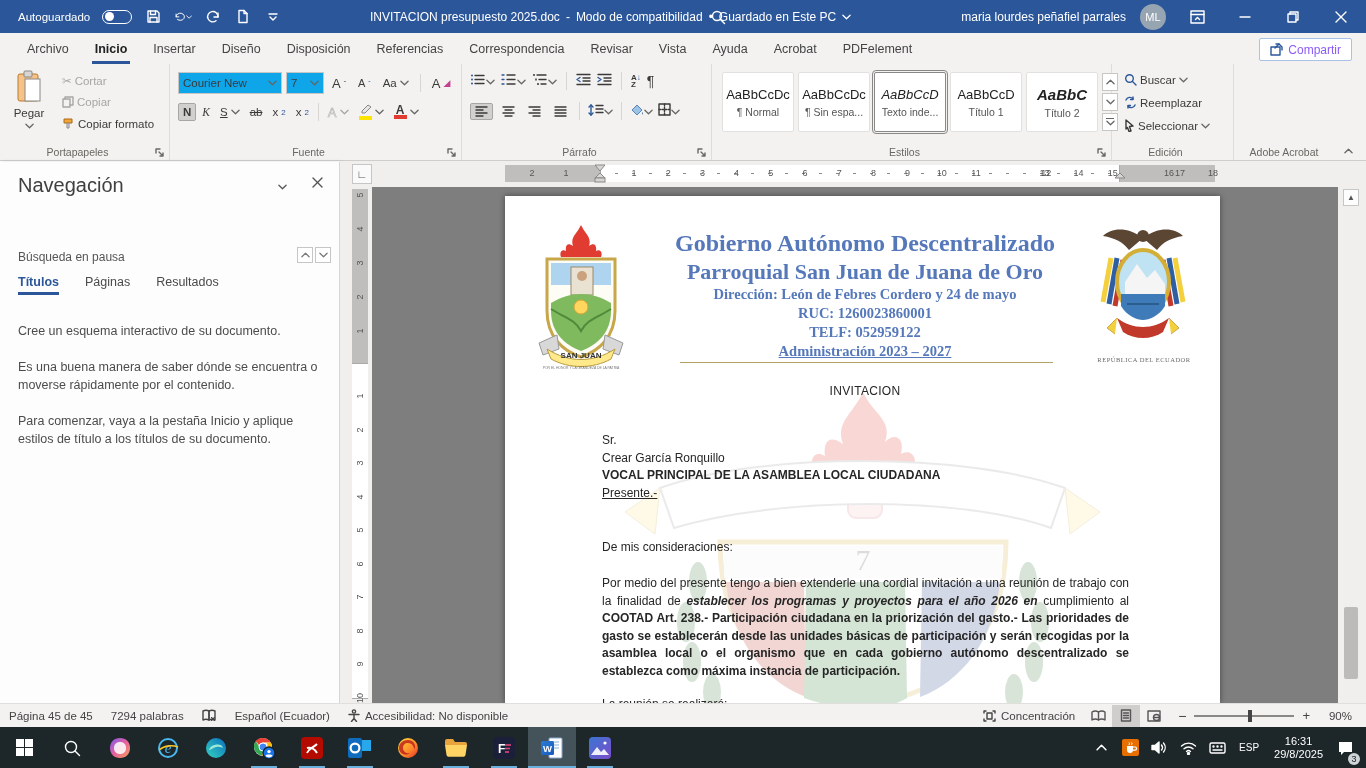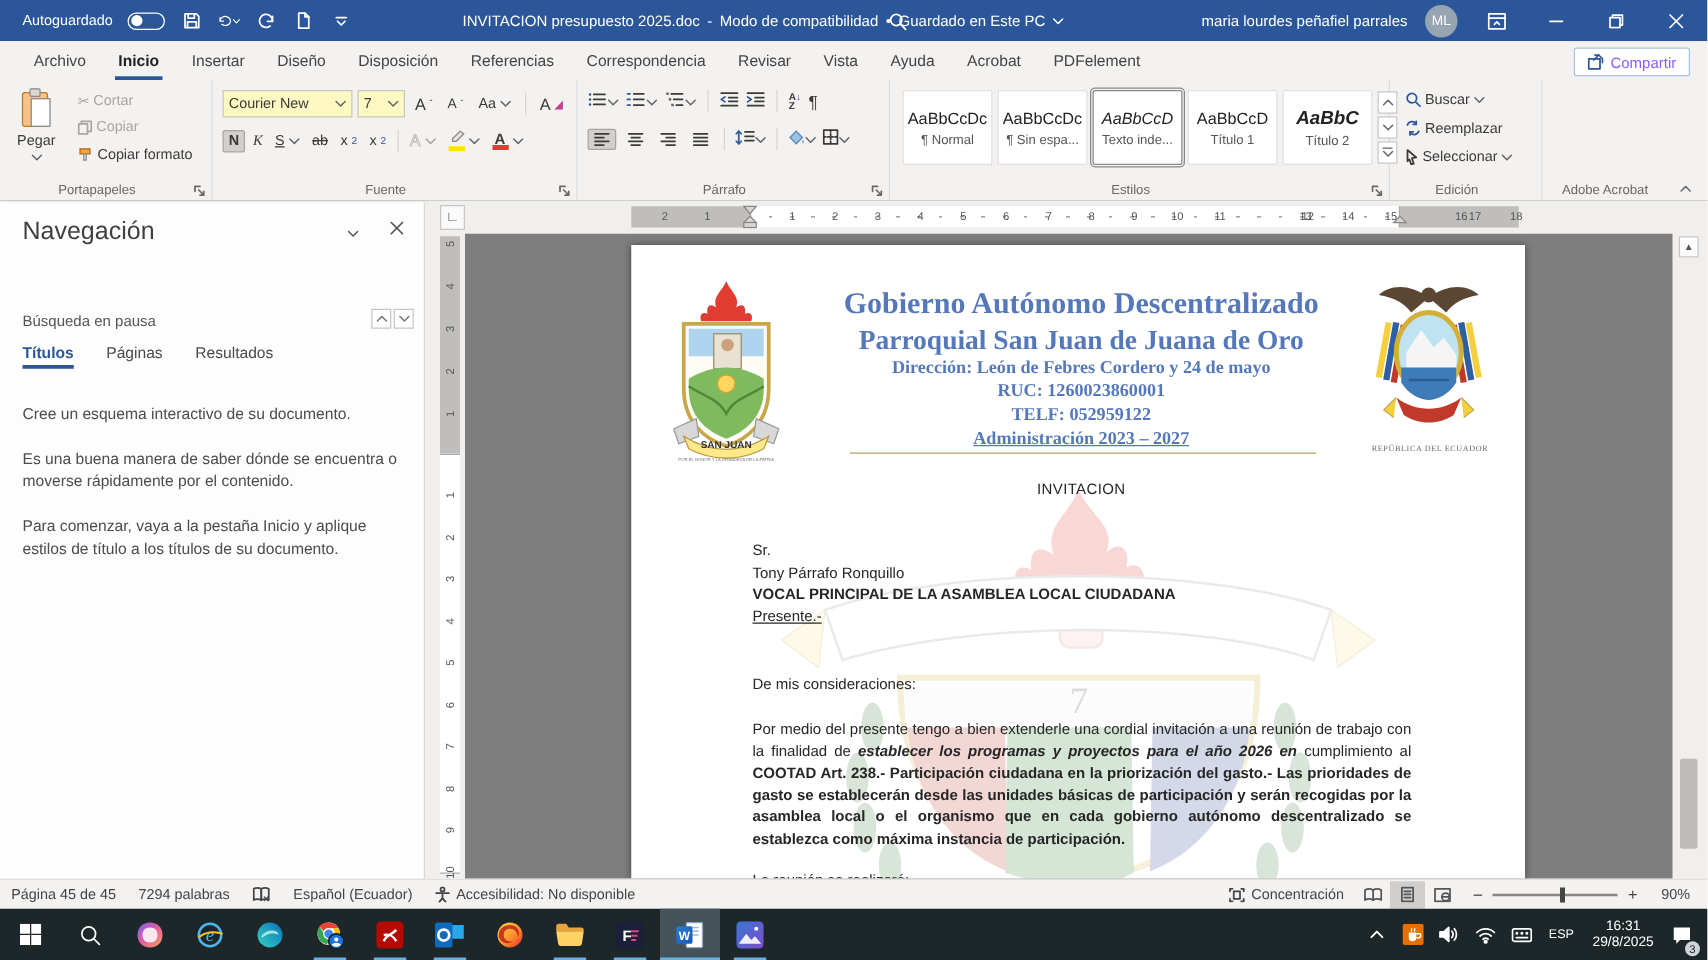--- a/index.html
+++ b/index.html
@@ -26,21 +26,21 @@
   .rtab.active::after{content:"";position:absolute;left:10px;right:10px;bottom:0;height:3px;background:#2b579a}
   .share-btn{position:absolute;right:14px;top:5px;height:23px;border:1px solid #a9c3e8;background:#fff;border-radius:2px;display:flex;align-items:center;gap:5px;padding:0 10px;font-size:12px;color:#8b5cf6}
   
   .ribbon{position:absolute;left:0;top:64px;width:1366px;height:97px;background:#f3f2f1;border-bottom:1px solid #cfcdcb}
   .group{position:absolute;top:0;height:96px;border-right:1px solid #ddd}
   .glabel{position:absolute;bottom:2px;left:0;right:14px;text-align:center;font-size:10.5px;color:#696762}
   .launcher{position:absolute;bottom:3px;right:4px;width:10px;height:10px;color:#6a6866}
   .rbtn{display:inline-flex;align-items:center;gap:3px;padding:2px 4px;border-radius:2px;color:#3b3a39;font-size:11.5px;white-space:nowrap}
   .rbtn.toggled{background:#d2d0ce;border:1px solid #a8a6a4}
   .rbtn.disabled{color:#a8a6a4}
-  .combo{background:#fef9c3;border:1px solid #c8c6c4;height:22px;display:flex;align-items:center;padding:0 4px;font-size:11.5px;gap:4px}
+  .combo{background:#0ea5e9;border:1px solid #c8c6c4;height:22px;display:flex;align-items:center;padding:0 4px;font-size:11.5px;gap:4px}
   .vgap{width:1px;height:18px;background:#d8d6d4;margin:0 3px}
   .stylebox{width:72px;height:60px;background:#fff;border:1px solid #e3e1df;border-radius:2px;display:flex;flex-direction:column;align-items:center;justify-content:center;gap:4px}
   .stylebox.sel{border:1px solid #8a8886;outline:1px solid #8a8886;outline-offset:1px}
   .stylebox .prev{font-size:13px;color:#222}
   .stylebox .slabel{font-size:10.5px;color:#555}
   
   .navpane{position:absolute;left:0;top:162px;width:340px;height:541px;background:#fdfdfd;border-right:1px solid #d8d6d4;box-shadow:2px 0 4px rgba(0,0,0,.12)}
   .nav-title{position:absolute;left:18px;top:12px;font-size:20px;color:#404040;font-weight:400}
   .nav-search{position:absolute;left:18px;top:53px;width:315px;height:23px;border:1px solid #8a8886;background:#fff;display:flex;align-items:center}
   .nav-search input{border:none;outline:none;flex:1;font-size:12px;padding:0 6px;font-family:"Liberation Sans",sans-serif;color:#333;background:transparent}
@@ -708,21 +708,21 @@
         <path d="M24 70h44v12c-6 10-16 14-22 14s-16-4-22-14z" fill="#3e7bb8"></path>
         <path d="M30 80h32" stroke="#2b5d8f" stroke-width="2"></path>
         <path d="M20 94c16 12 36 12 52 0l-6 14c-12 8-28 8-40 0z" fill="#c0392b"></path>
         <path d="M20 94l-10 10 8 6M72 94l10 10-8 6" fill="#f4d03f" stroke="#c8ab4e"></path>
       </svg>
       <div class="arms-caption">REPÚBLICA DEL ECUADOR</div>
 
       <div class="doc-text subject">INVITACION</div>
       <div class="doc-text addr">
         <div>Sr.</div>
-        <div>Tony Párrafo Ronquillo</div>
+        <div>Crear García Ronquillo</div>
         <div style="font-weight:bold">VOCAL PRINCIPAL DE LA ASAMBLEA LOCAL CIUDADANA</div>
         <div style="text-decoration:underline">Presente.-</div>
       </div>
       <div class="doc-text greet">De mis consideraciones:</div>
       <div class="doc-text bodypara"><span>Por medio del presente tengo a bien extenderle una cordial invitación a una reunión de trabajo con la finalidad de </span><span style="font-weight:bold;font-style:italic">establecer los programas y proyectos para el año 2026 en</span><span> cumplimiento al </span><span style="font-weight:bold">COOTAD Art. 238.- Participación ciudadana en la priorización del gasto.- Las prioridades de gasto se establecerán desde las unidades básicas de participación y serán recogidas por la asamblea local o el organismo que en cada gobierno autónomo descentralizado se establezca como máxima instancia de participación.</span></div>
       <div class="doc-text closing">La reunión se realizará:</div>
     </div>
   </div>
 
   <div class="scrollcol">

